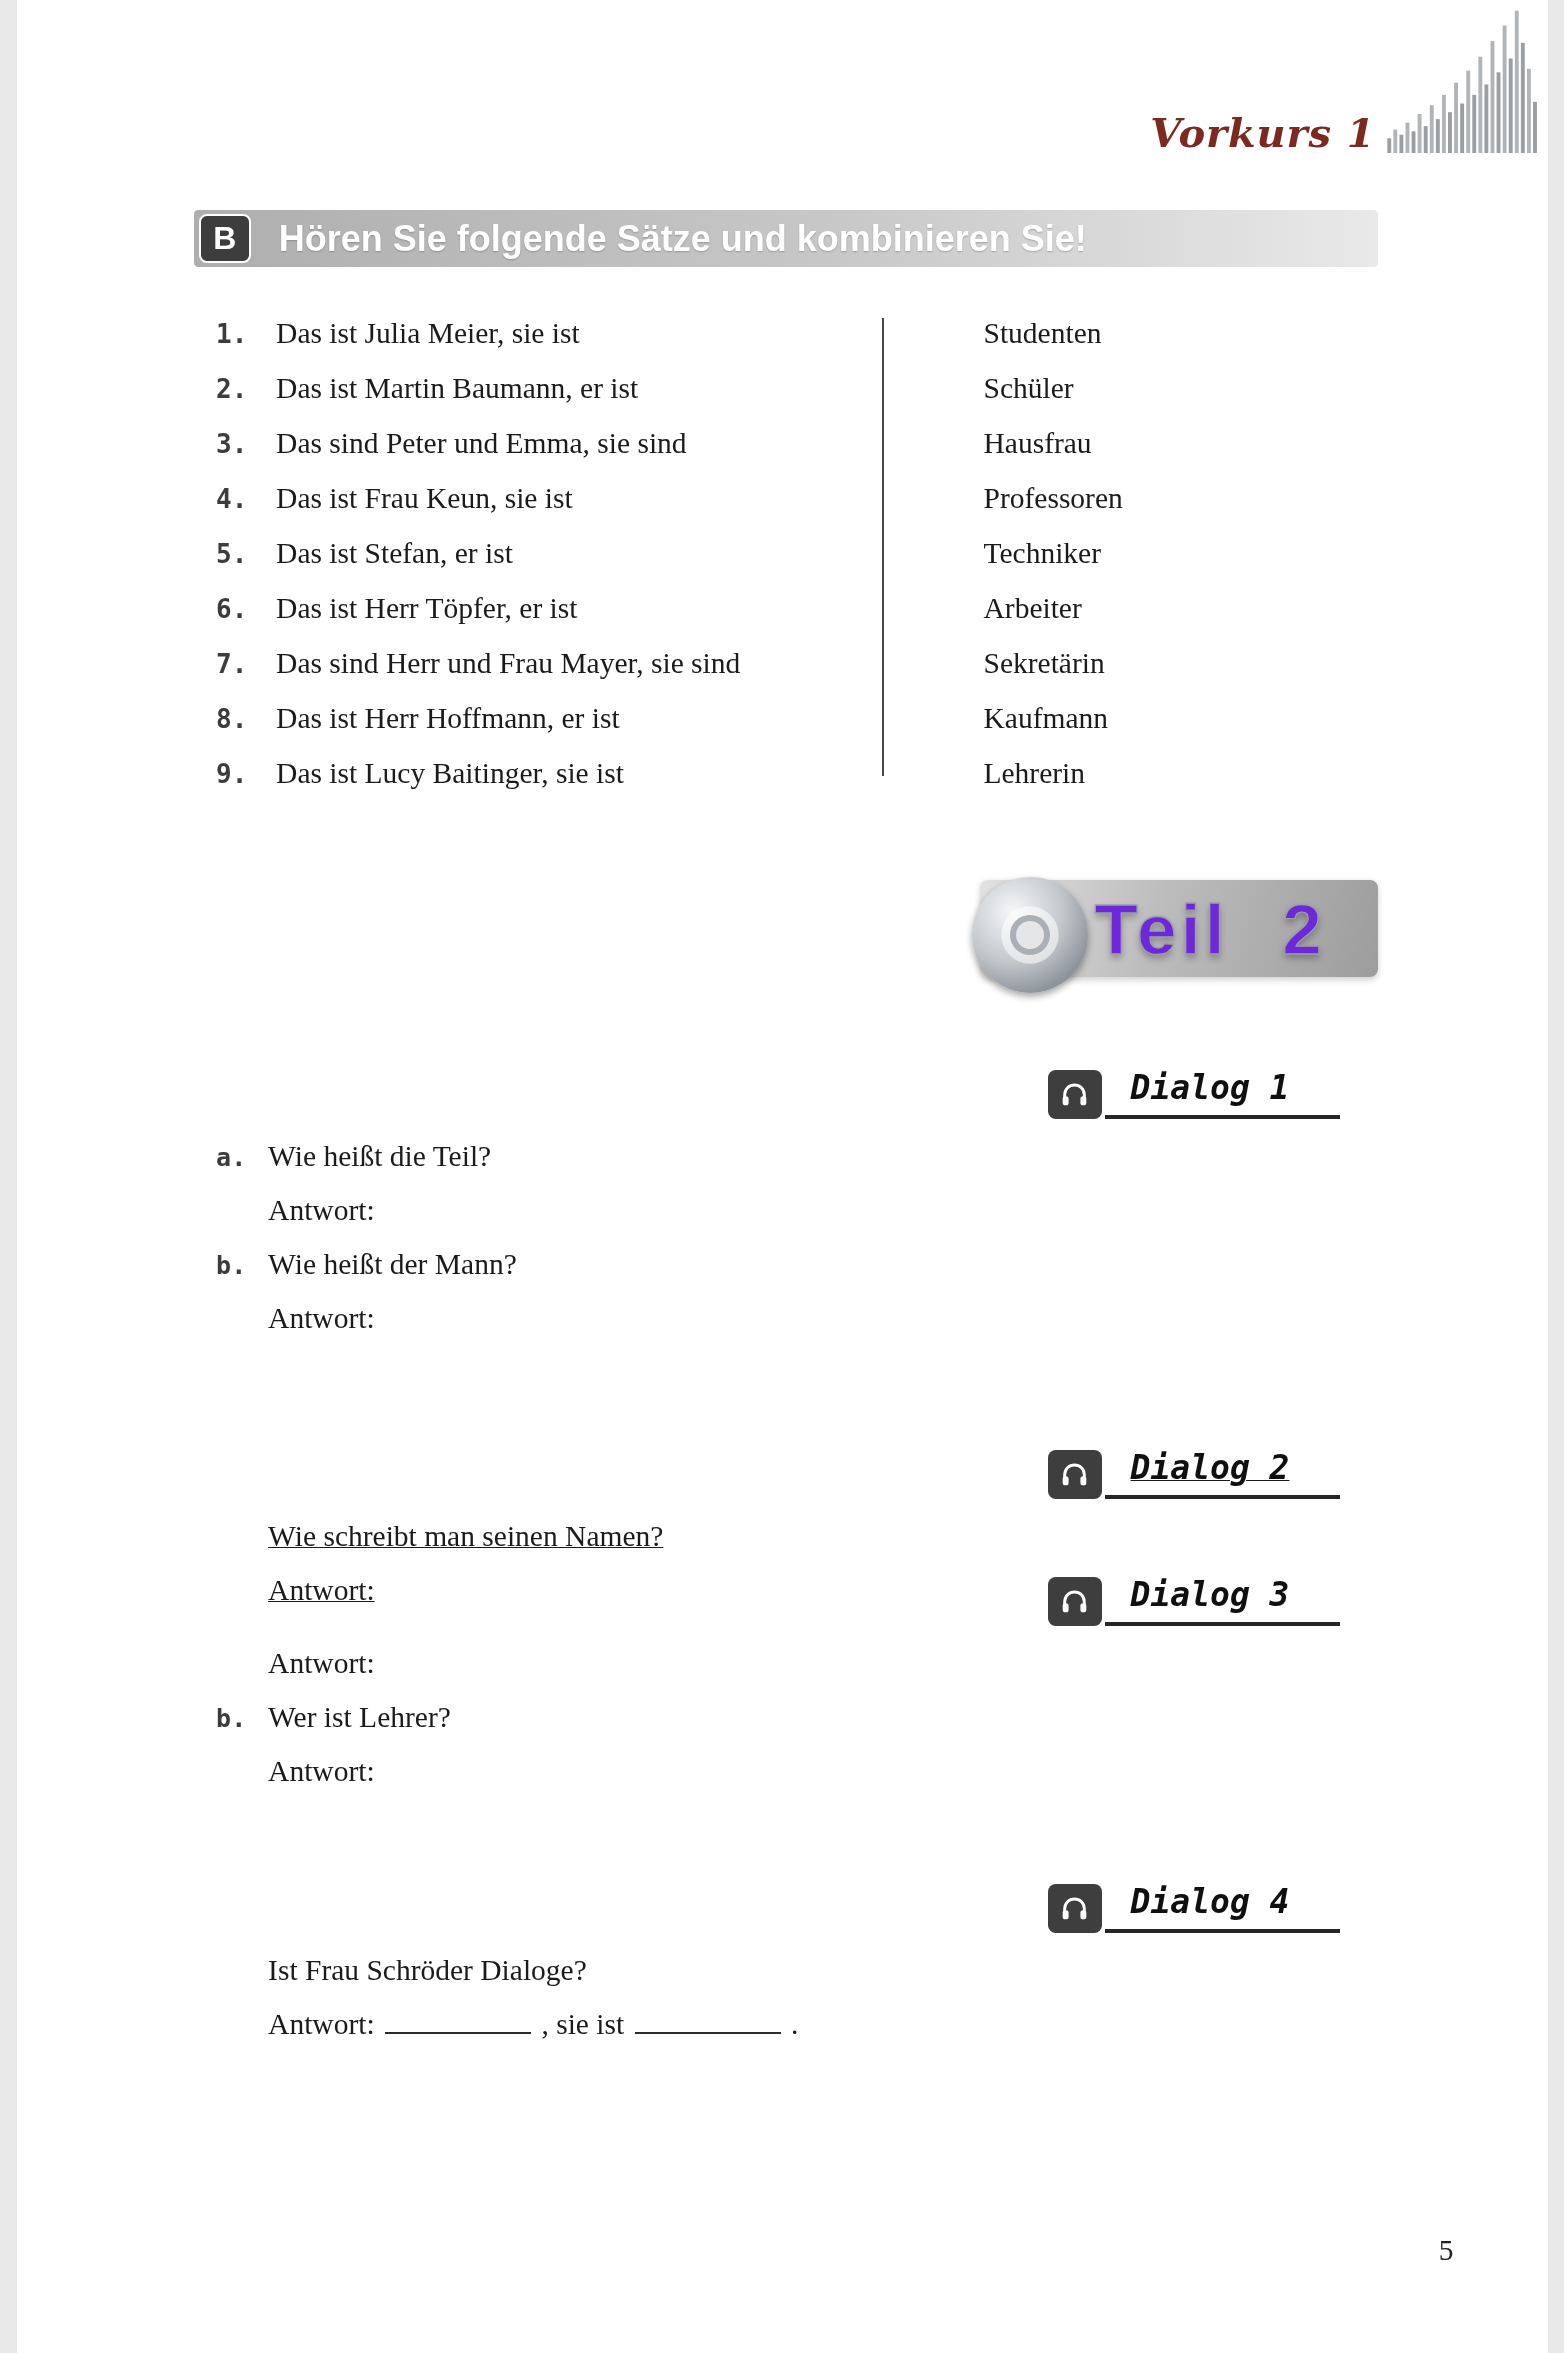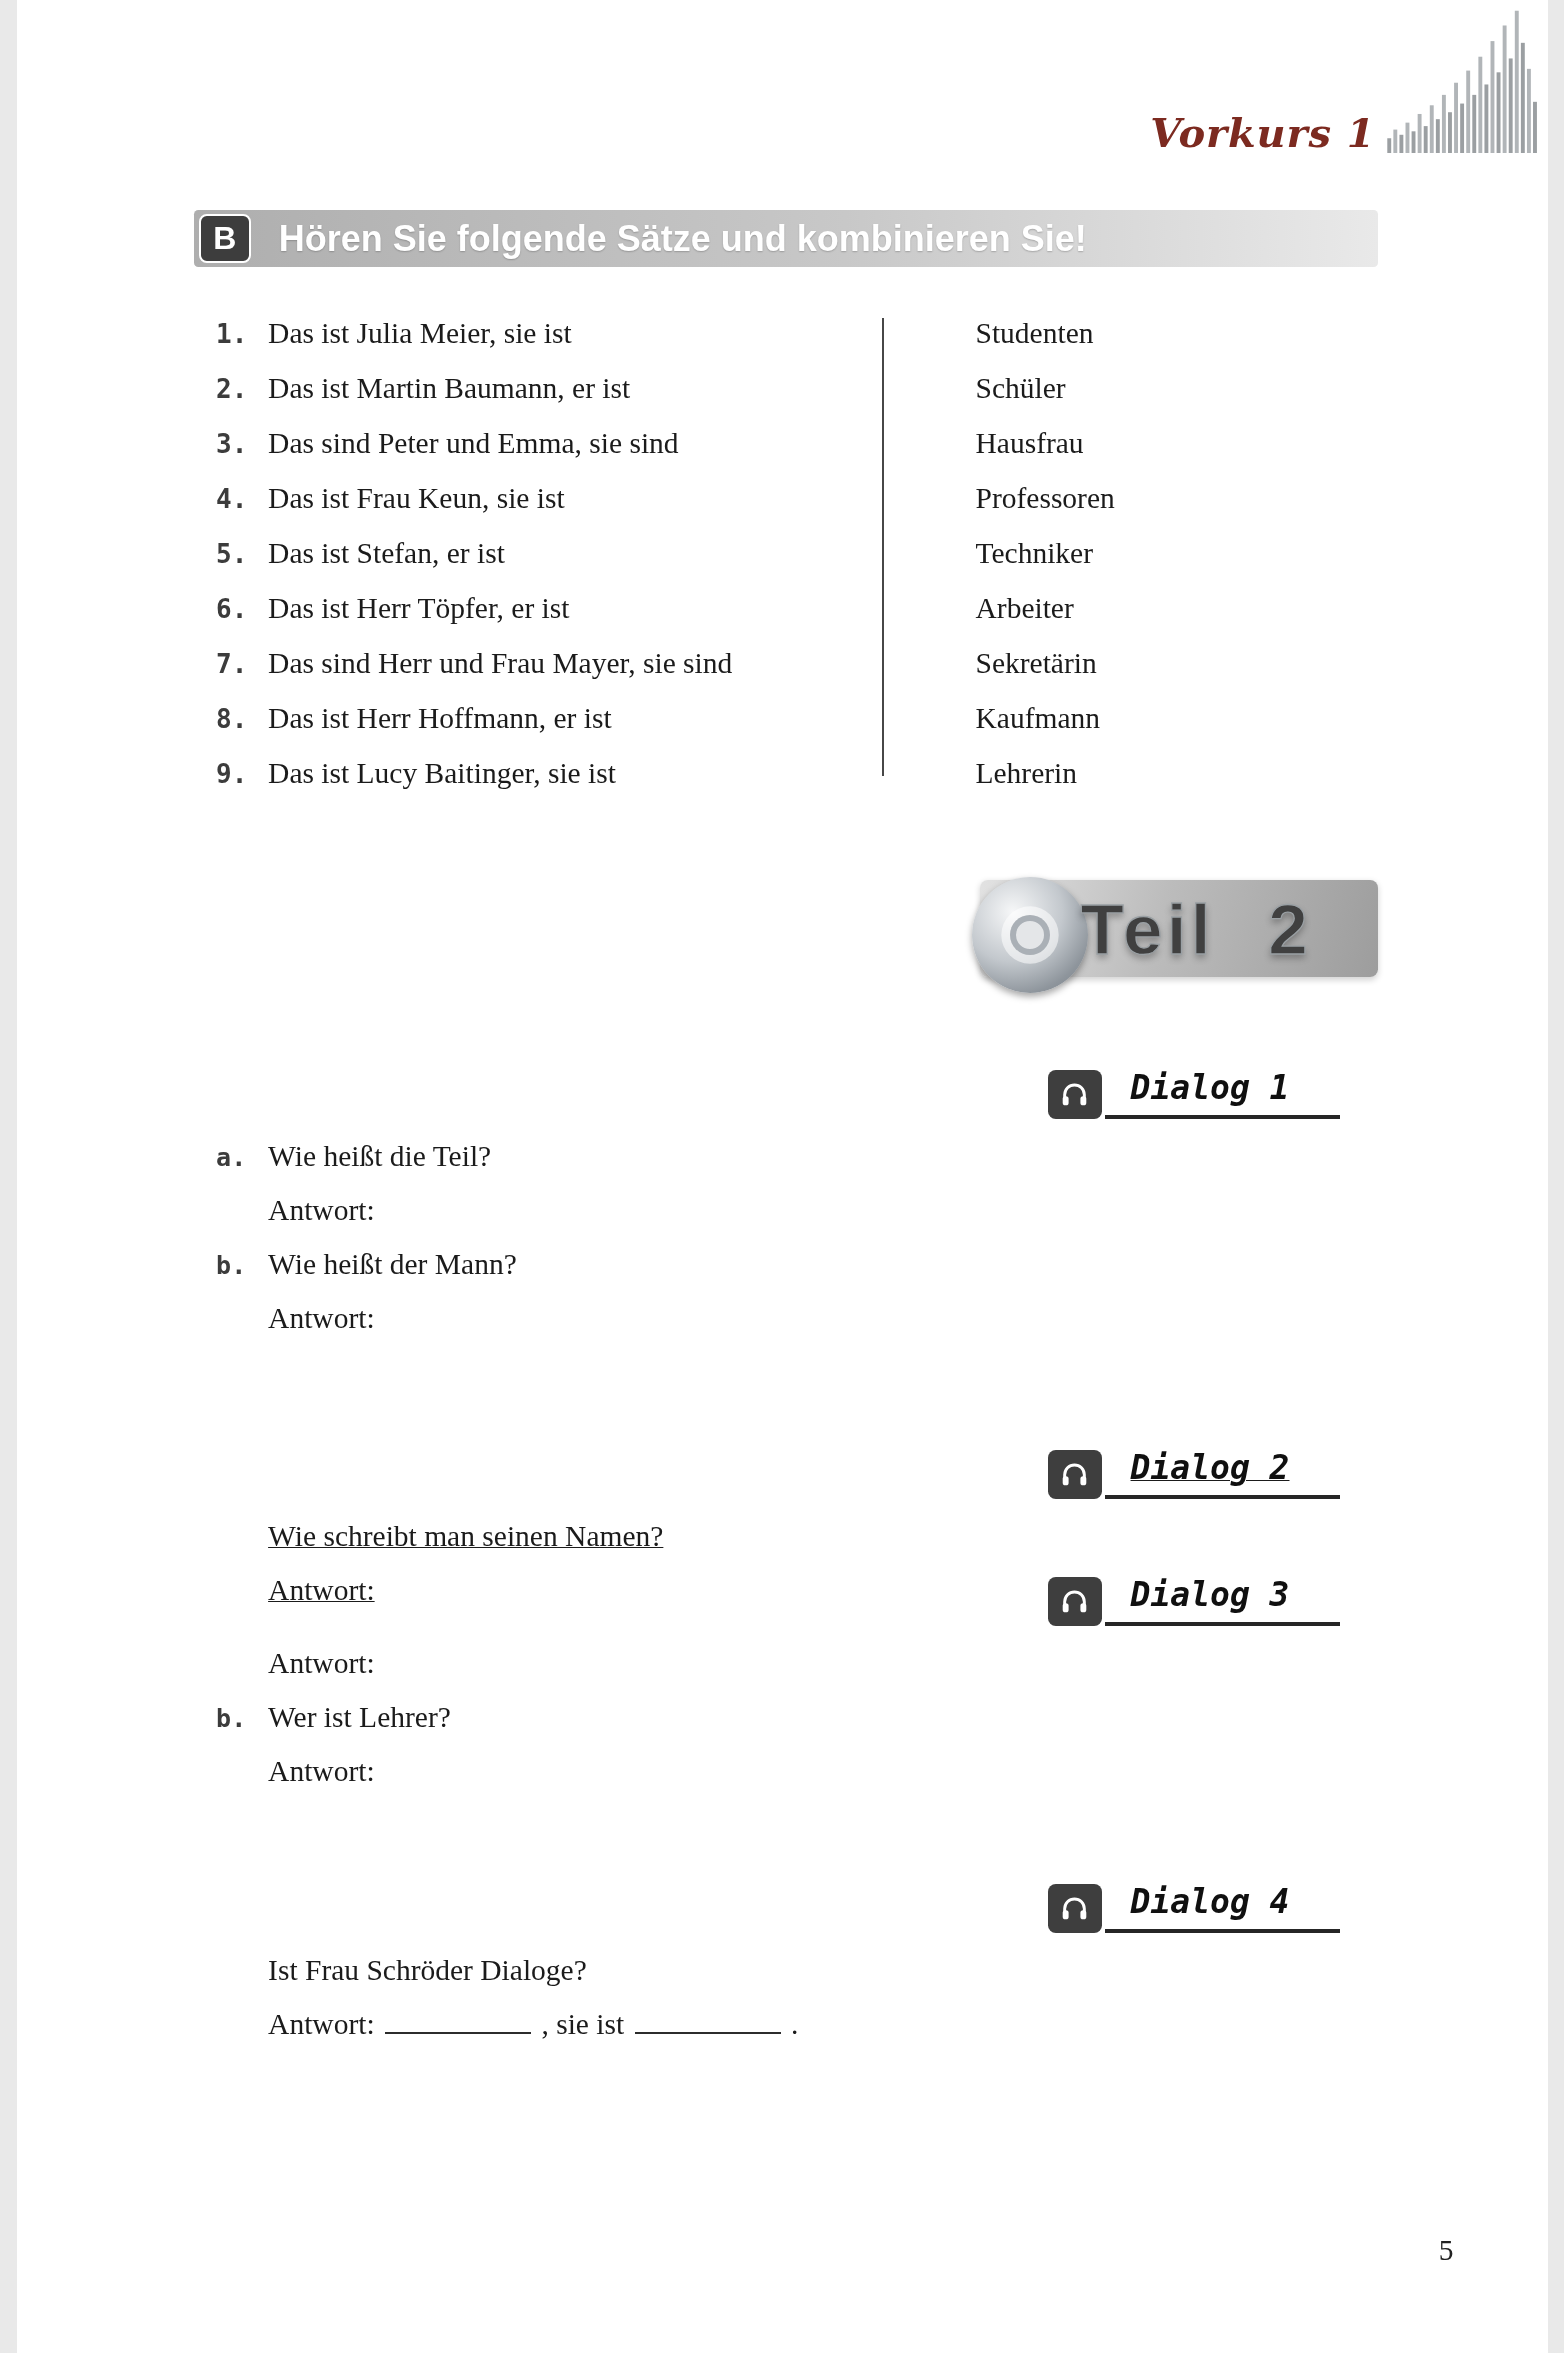--- a/index.html
+++ b/index.html
@@ -47,21 +47,21 @@
 
   
   .match-left  { position:absolute; left:177px; top:306px; }
   .match-right { position:absolute; left:959px; top:306px; }
   .mrow { height:55px; line-height:55px; white-space:nowrap; }
   .mnum {
     display:inline-block; width:52px; margin-left:22.6px;
     font-family:"DejaVu Sans Mono", monospace;
     font-weight:bold; font-size:26px; color:#3c3c3c;
   }
-  .mtext, .mopt { font-size:29.5px; color:#1b1b1b; }
+  .mtext, .mopt { font-size:29.5px; color:#1b1b1b;margin-left:8px; }
   .divider {
     position:absolute; left:865px; top:318px;
     width:2.6px; height:458px; background:#474747;
   }
 
   
   .teil-wrap { position:absolute; left:955px; top:875px; width:410px; height:123px; }
   .teil-banner {
     position:absolute; left:8.7px; top:5.2px; width:398px; height:97px;
     background:linear-gradient(105deg,#e2e2e2,#bcbcbc 45%,#9d9d9d);
@@ -74,24 +74,24 @@
     background:radial-gradient(circle at 35% 30%, #f6f7f8, #c3c8cd 45%, #8e959c 75%, #767d85);
     box-shadow:0 3.5px 7.8px rgba(0,0,0,0.35);
   }
   .cd-hole {
     position:absolute; left:50%; top:50%; transform:translate(-50%,-50%);
     width:40px; height:40px; border-radius:50%;
     background:#e4e6e8;
     box-shadow:inset 0 0 0 6px #aab0b6, 0 0 0 8.7px rgba(255,255,255,0.55);
   }
   .teil-text {
-    position:absolute; left:109px; top:14px;
+    position:absolute; left:123px; top:14px;
     font-family:"Liberation Sans", sans-serif;
     font-weight:bold; font-size:71px; letter-spacing:4.3px; word-spacing:29.5px;
-    color:#404040;
+    color:#6d28d9;
     -webkit-text-stroke:1.3px #9aa0a4;
     text-shadow:0 3.5px 7.8px rgba(0,0,0,0.30);
     white-space:nowrap;
   }
 
   
   .instruction {
     position:absolute; left:177px; top:1000px;
     font-weight:bold; font-size:34px; color:#141414;
   }

